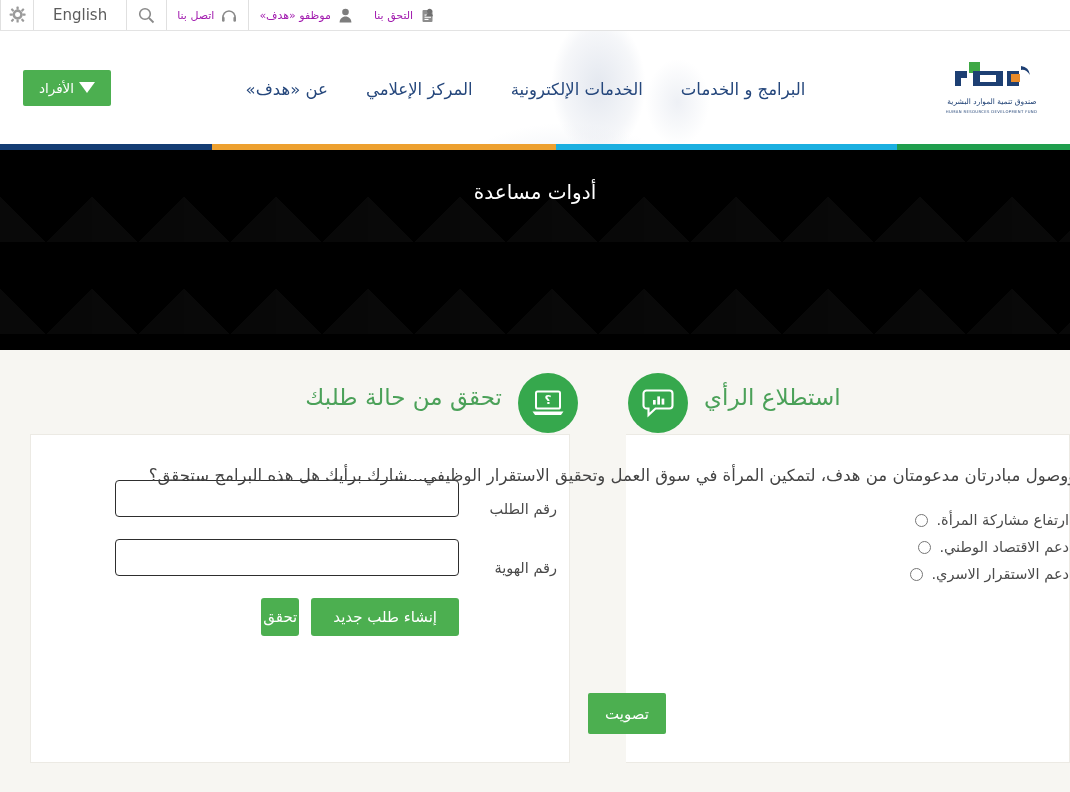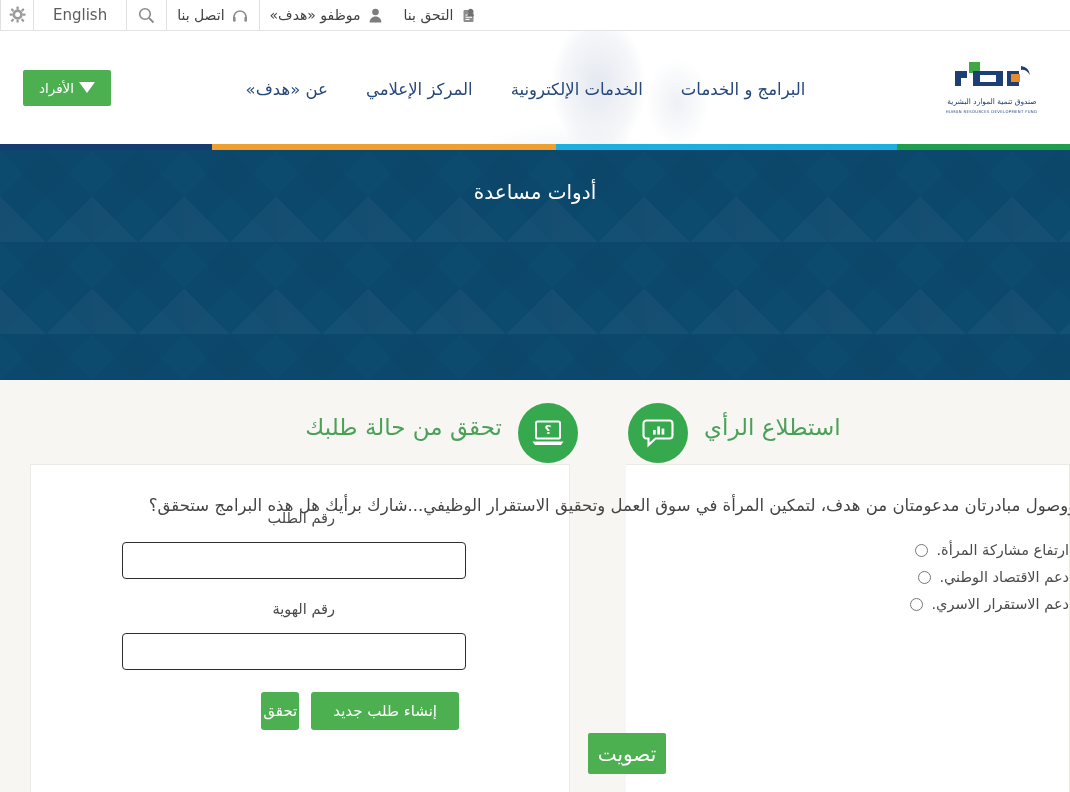--- a/index.html
+++ b/index.html
@@ -21,22 +21,22 @@
     flex-direction: row;
     justify-content: flex-end;
     align-items: stretch;
   }
   .topbar-item {
     display: flex;
     align-items: center;
     gap: 6px;
     padding: 0 10px;
     border-left: 1px solid #e0e0e0;
-    font-size: 14px;
-    color: #404040;
+    font-size: 11px;
+    color: #a21caf;
     white-space: nowrap;
     cursor: pointer;
   }
   .topbar-item:first-child { border-left: none; }
   .topbar-item.lang { font-size: 15px; color: #5c5c5c; padding: 0 19px; }
   .topbar-item.gear { padding: 0 5px 0 8px; }
   .tb-ico { display: inline-flex; align-items: center; justify-content: center; }
 
   
   .header {
@@ -127,22 +127,22 @@
     border-top: 11px solid #ffffff;
   }
 
   
   .stripe { display: flex; height: 6px; width: 100%; }
   .stripe i { display: block; height: 100%; }
 
   
   .hero {
     position: relative;
-    height: 230px;
-    background-color: #0c4a6e;
+    height: 200px;
+    background-color: #000000;
     overflow: hidden;
   }
   .hero-pattern {
     position: absolute;
     inset: 0;
     background-image:
       linear-gradient(45deg, rgba(255,255,255,0.035) 25%, transparent 25%, transparent 50%, rgba(0,0,0,0.030) 50%, rgba(0,0,0,0.030) 75%, transparent 75%),
       linear-gradient(-45deg, rgba(255,255,255,0.030) 25%, transparent 25%, transparent 50%, rgba(0,0,0,0.025) 50%, rgba(0,0,0,0.025) 75%, transparent 75%);
     background-size: 92px 92px, 92px 92px;
     background-position: 0 0, 0 0;
@@ -207,22 +207,22 @@
     border: 1px solid #eceae4;
     flex: 1 1 auto;
   }
   .card.right-card { margin-left: 30px; margin-right: 16px; }
   .card.left-card  { margin-right: 0; margin-left: -2px; border-left: none; }
 
   
   .form-body { padding: 45px 12px 0 0; }
   .form-row {
     display: flex;
-    flex-direction: column;
-    align-items: center;
+    flex-direction: row;
+    align-items: flex-end;
     justify-content: flex-start;
     margin-bottom: 22px;
     gap: 16px;
   }
   .form-label {
     width: 82px;
     text-align: right;
     font-size: 14.5px;
     color: #4a4a4a;
     white-space: nowrap;
@@ -293,29 +293,29 @@
   }
   .poll-option input[type="radio"] {
     margin: 0;
     width: 13px;
     height: 13px;
     cursor: pointer;
   }
   .vote-btn {
     position: absolute;
     left: -38px;
-    bottom: 18px;
+    bottom: 28px;
     width: 78px;
     height: 41px;
     background: #4caf50;
     color: #ffffff;
     border: none;
     border-radius: 2px;
     font-family: inherit;
-    font-size: 20px;
+    font-size: 15px;
     cursor: pointer;
   }
 </style>
 </head>
 <body>
 
 <div class="topbar">
 
   <div class="topbar-item">
     <span class="tb-ico">

